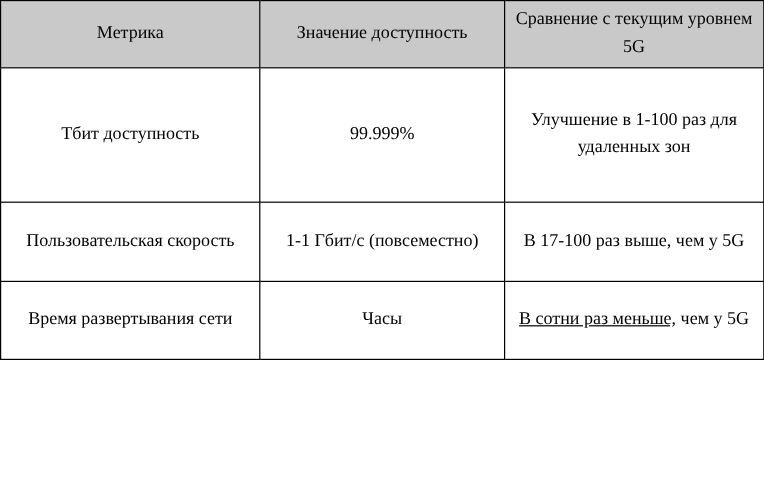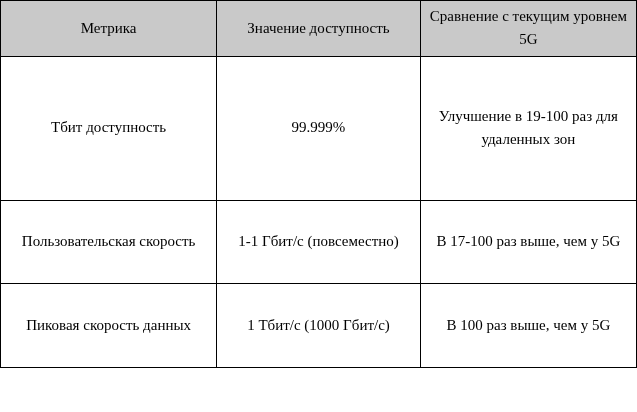--- a/index.html
+++ b/index.html
@@ -9,21 +9,21 @@
   }
   body {
     width: 637px;
     height: 412px;
     font-family: "Liberation Serif", serif;
     color: #000000;
     overflow: hidden;
   }
   .table-wrap {
     width: 637px;
-    height: 368px;
+    height: 300px;
     box-sizing: border-box;
   }
   table.metrics {
     border-collapse: collapse;
     width: 100%;
     height: 100%;
     table-layout: fixed;
   }
   table.metrics th,
   table.metrics td {
@@ -64,27 +64,27 @@
       <tr>
         <th>Метрика</th>
         <th>Значение доступность</th>
         <th>Сравнение с текущим уровнем 5G</th>
       </tr>
     </thead>
     <tbody>
       <tr>
         <td>Тбит доступность</td>
         <td>99.999%</td>
-        <td>Улучшение в 19-100 раз для удаленных зон</td>
+        <td>Улучшение в 1-100 раз для удаленных зон</td>
       </tr>
       <tr>
         <td>Пользовательская скорость</td>
         <td>1-1 Гбит/с (повсеместно)</td>
         <td>В 17-100 раз выше, чем у 5G</td>
       </tr>
       <tr>
-        <td>Пиковая скорость данных</td>
-        <td>1 Тбит/с (1000 Гбит/с)</td>
-        <td>В 100 раз выше, чем у 5G</td>
+        <td>Время развертывания сети</td>
+        <td>Часы</td>
+        <td><span class="u-underline">В сотни раз меньше,</span><span> чем у 5G</span></td>
       </tr>
     </tbody>
   </table>
 </div>
 
 </body></html>

